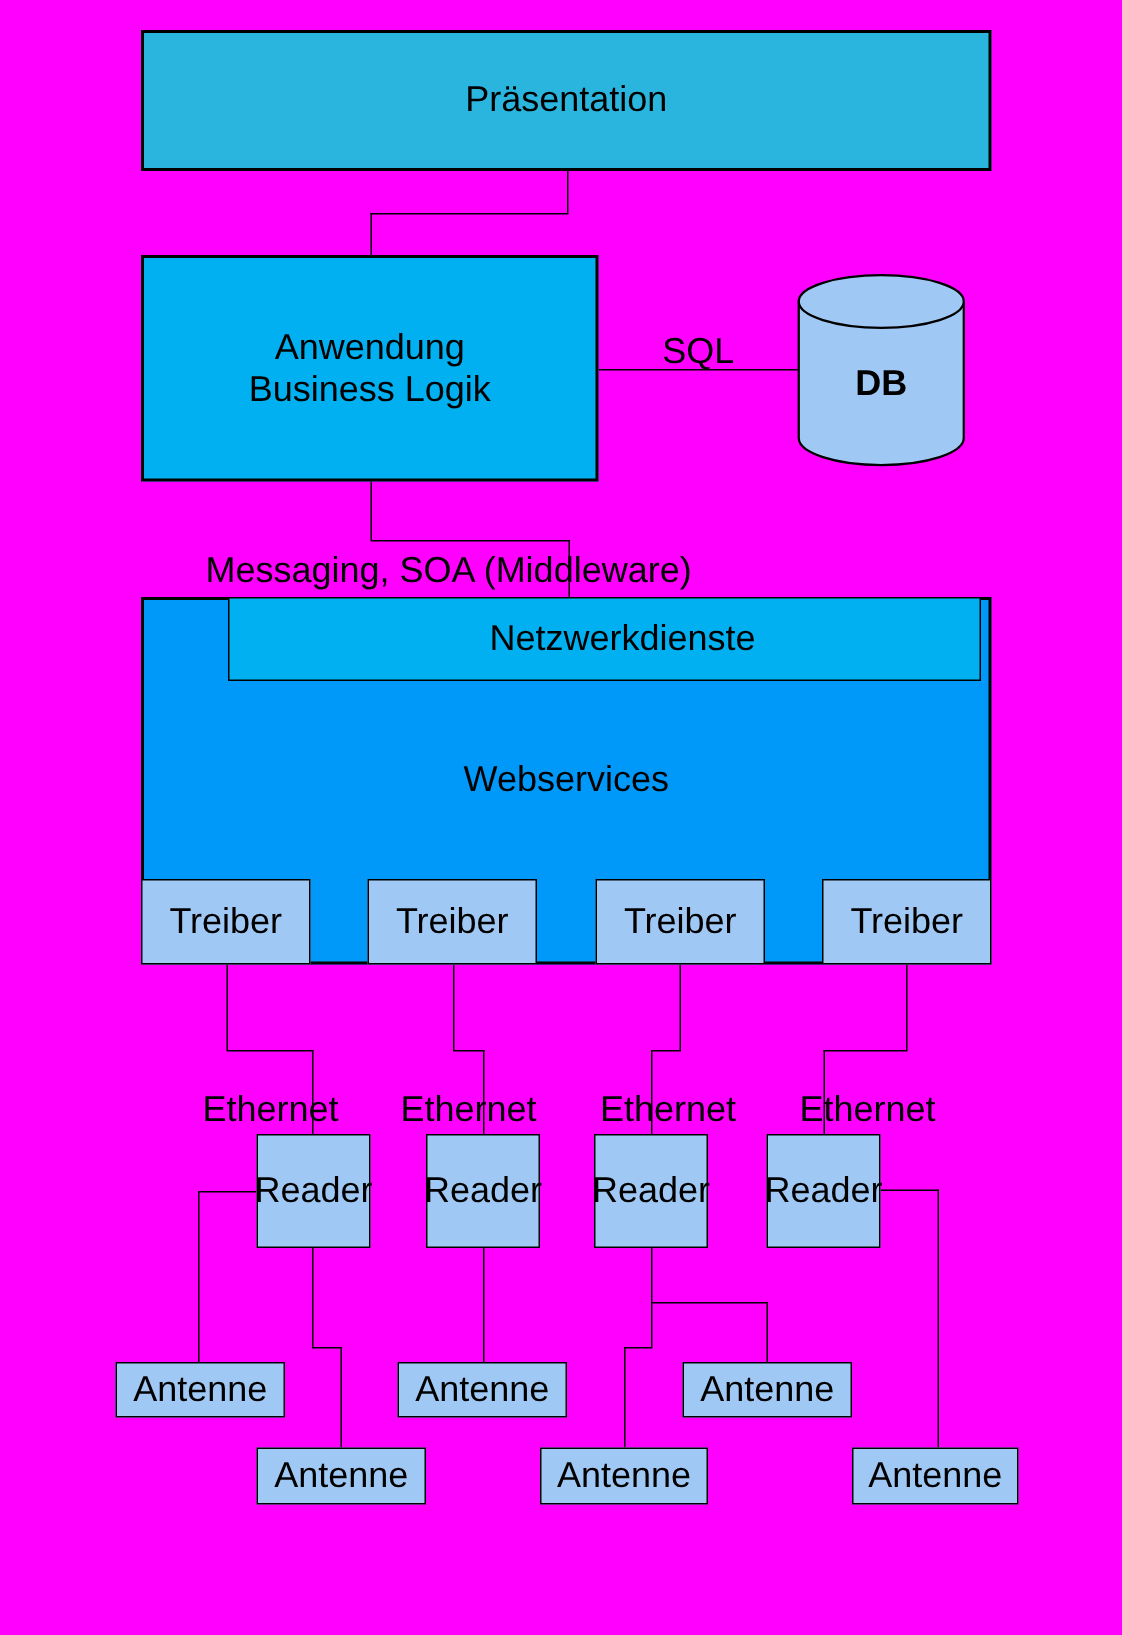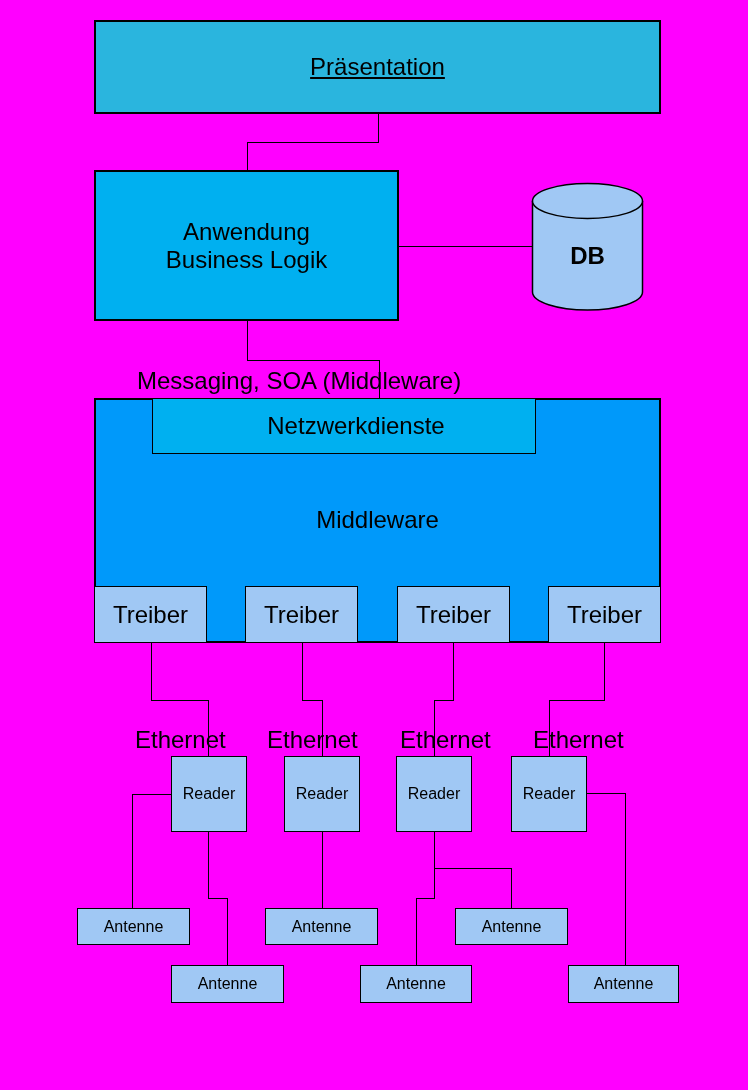--- a/index.html
+++ b/index.html
@@ -9,21 +9,21 @@
        display:flex;align-items:center;justify-content:center;text-align:center;
        font-size:24px;color:#000;}
   .b2{border-width:2px;}
   .teal{background:#2AB5DE;}
   .azure{background:#00B0F0;}
   .blue{background:#0099FA;}
   .hline,.vline{position:absolute;background:#000;}
   .hline{height:1px;}
   .vline{width:1px;}
   .lbl{position:absolute;color:#000;font-size:24px;white-space:nowrap;}
-  .small{font-size:16px;}
+  .small{font-size:24px;}
   .biz-line{line-height:28px;}
   .cyl{position:absolute;}
   .cyl svg{display:block;}
   .cyl .dbtxt{position:absolute;left:0;top:0;width:100%;height:100%;
        display:flex;align-items:center;justify-content:center;padding-top:18px;
        box-sizing:border-box;font-size:24px;color:#000;font-weight:bold;}
 </style>
 </head>
 <body>
 
@@ -66,47 +66,48 @@
 
   <div class="vline" style="left:434px;top:832px;height:66px;"></div>
   <div class="hline" style="left:434px;top:868px;width:78px;"></div>
   <div class="vline" style="left:511px;top:868px;height:40px;"></div>
   <div class="hline" style="left:416px;top:898px;width:19px;"></div>
   <div class="vline" style="left:416px;top:898px;height:67px;"></div>
 
   <div class="hline" style="left:587px;top:793px;width:39px;"></div>
   <div class="vline" style="left:625px;top:793px;height:172px;"></div>
 
-  <div class="box teal b2" style="left:94px;top:20px;width:567px;height:94px;text-decoration:underline;">
+  <div class="box teal b2" style="left:94px;top:20px;width:567px;height:94px;">
     <span>Präsentation</span>
   </div>
 
   <div class="box azure b2" style="left:94px;top:170px;width:305px;height:151px;flex-direction:column;">
     <div class="biz-line">Anwendung</div>
     <div class="biz-line">Business Logik</div>
   </div>
 
+  <div class="lbl" style="left:399px;top:221px;width:133px;text-align:center;">SQL</div>
 
   <div class="cyl" style="left:531px;top:182px;width:113px;height:130px;">
     <svg width="113" height="130" viewBox="0 0 113 130">
       <path d="M1.5,19 L1.5,110 A55,18 0 0,0 111.5,110 L111.5,19" fill="#A0C8F4" stroke="#000" stroke-width="1.5"></path>
       <ellipse cx="56.5" cy="19" rx="55" ry="17.5" fill="#A0C8F4" stroke="#000" stroke-width="1.5"></ellipse>
     </svg>
     <div class="dbtxt">DB</div>
   </div>
 
   <div class="lbl" style="left:137px;top:367px;">Messaging, SOA (Middleware)</div>
 
   <div class="box blue b2" style="left:94px;top:398px;width:567px;height:245px;"></div>
 
-  <div class="box azure" style="left:152px;top:398px;width:384px;height:56px;padding-left:24px;">
+  <div class="box azure" style="left:152px;top:398px;width:502px;height:56px;padding-left:24px;">
     <span>Netzwerkdienste</span>
   </div>
 
-  <div class="lbl" style="left:94px;top:506px;width:567px;text-align:center;">Middleware</div>
+  <div class="lbl" style="left:94px;top:506px;width:567px;text-align:center;">Webservices</div>
 
   <div class="box" style="left:94px;top:586px;width:113px;height:57px;">
     <span>Treiber</span>
   </div>
   <div class="box" style="left:245px;top:586px;width:113px;height:57px;">
     <span>Treiber</span>
   </div>
   <div class="box" style="left:397px;top:586px;width:113px;height:57px;">
     <span>Treiber</span>
   </div>

